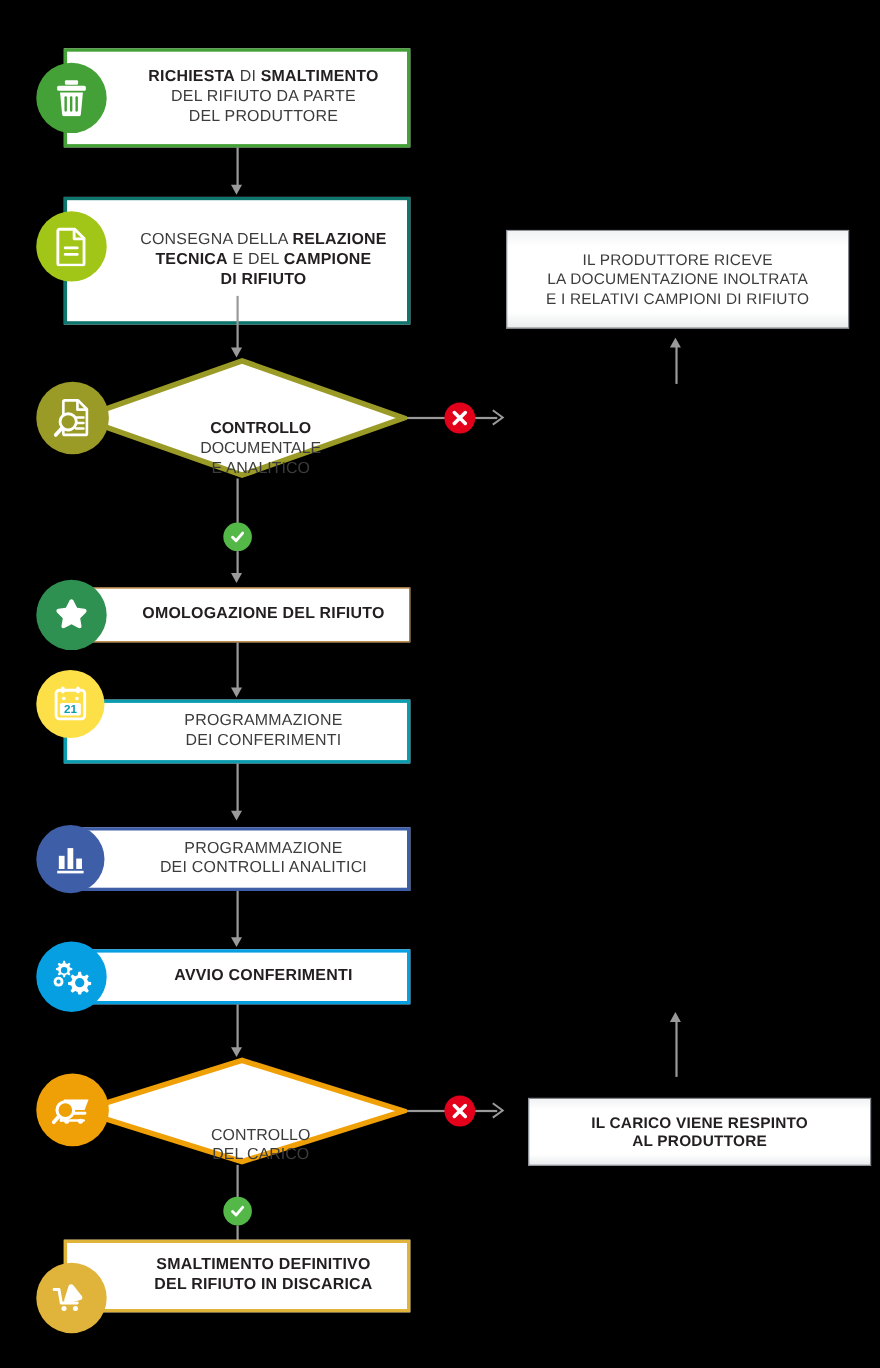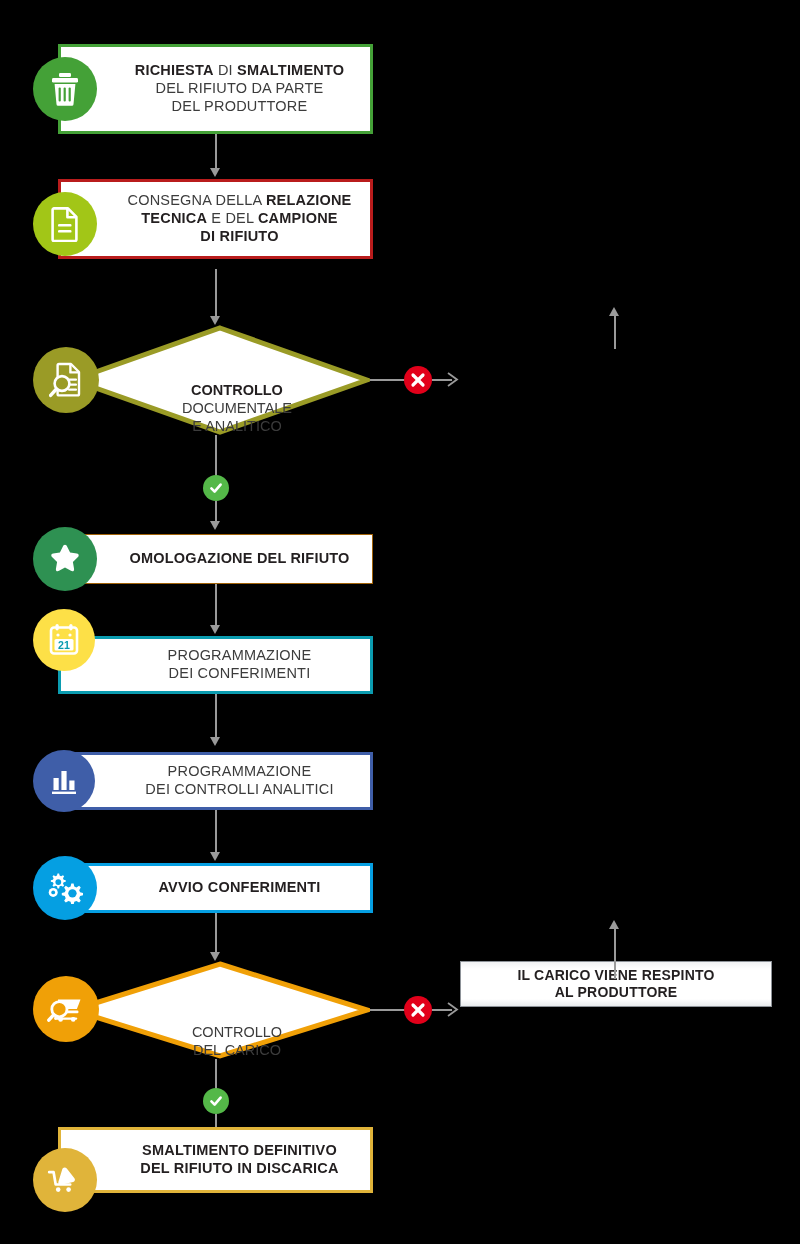--- a/index.html
+++ b/index.html
@@ -142,21 +142,21 @@
       <path d="M4.6 12 h20.8 l-1.9 20.2 a1.6 1.6 0 0 1 -1.6 1.5 H8.1 a1.6 1.6 0 0 1 -1.6 -1.5 Z" fill="#fff"></path>
       <rect x="8.6" y="15.5" width="2.2" height="14" rx="1" fill="#44a137"></rect>
       <rect x="13.6" y="15.5" width="2.2" height="14" rx="1" fill="#44a137"></rect>
       <rect x="18.6" y="15.5" width="2.2" height="14" rx="1" fill="#44a137"></rect>
     </svg>
   </div>
 
   <div class="vline" style="left:215px; top:134px; height:36px;"></div>
   <div class="arrowdown" style="left:210px; top:168px;"></div>
 
-  <div class="node mainbox" style="top:179px; height:80px; border:3px solid #b91c1c;">
+  <div class="node mainbox" style="top:179px; height:116px; border:3px solid #0f766e;">
     <span class="txt"><span class="n">CONSEGNA DELLA </span><span class="b">RELAZIONE</span><br><span class="b">TECNICA</span><span class="n"> E DEL </span><span class="b">CAMPIONE</span><br><span class="b">DI RIFIUTO</span></span>
   </div>
   <div class="iconcircle" style="left:33px; top:192px; width:64px; height:64px; background:#a2c617;">
     <svg width="30" height="36" viewBox="0 0 30 36" aria-hidden="true">
       <path d="M4 2.4 h14 l8.4 8.4 v22.8 a1.4 1.4 0 0 1 -1.4 1.4 H4 a1.4 1.4 0 0 1 -1.4 -1.4 V3.8 A1.4 1.4 0 0 1 4 2.4 Z" fill="none" stroke="#fff" stroke-width="2.6" stroke-linejoin="round"></path>
       <path d="M17.4 3 v8.2 h8.4" fill="none" stroke="#fff" stroke-width="2.6" stroke-linejoin="round"></path>
       <rect x="8" y="18" width="13.5" height="2.6" rx="1.2" fill="#fff"></rect>
       <rect x="8" y="24" width="13.5" height="2.6" rx="1.2" fill="#fff"></rect>
     </svg>
   </div>
@@ -195,20 +195,23 @@
   <div class="openarrow" style="left:446px; top:371px;">
     <svg width="14" height="17" viewBox="0 0 14 17">
         <path d="M2 2 L11 8.5 L2 15" fill="none" stroke="#9a9a9a" stroke-width="1.8"></path>
       </svg>
   </div>
 
 
   <div class="vline" style="left:614px; top:313px; height:36px;"></div>
   <div class="arrowup" style="left:609px; top:307px;"></div>
 
+  <div class="node rightbox" style="top:209px; height:90px;">
+    <span class="txt"><span class="n">IL PRODUTTORE RICEVE</span><br><span class="n">LA DOCUMENTAZIONE INOLTRATA</span><br><span class="n">E I RELATIVI CAMPIONI DI RIFIUTO</span></span>
+  </div>
 
   <div class="vline" style="left:215px; top:435px; height:42px;"></div>
   <div class="marker ok" style="left:203px; top:475px; width:26px; height:26px;">
     <svg width="16" height="16" viewBox="0 0 16 16" aria-hidden="true">
       <path d="M3.4 8.4 L6.6 11.6 L12.6 4.6" fill="none" stroke="#fff" stroke-width="2.6" stroke-linecap="round" stroke-linejoin="round"></path>
     </svg>
   </div>
   <div class="vline" style="left:215px; top:501px; height:24px;"></div>
   <div class="arrowdown" style="left:210px; top:521px;"></div>
 
@@ -307,21 +310,21 @@
       <line x1="13" y1="3" x2="3" y2="13" stroke="#fff" stroke-width="3.2" stroke-linecap="round"></line>
     </svg>
   </div>
   <div class="hline" style="left:432px; top:1009px; width:20px;"></div>
   <div class="openarrow" style="left:446px; top:1001px;">
     <svg width="14" height="17" viewBox="0 0 14 17">
         <path d="M2 2 L11 8.5 L2 15" fill="none" stroke="#9a9a9a" stroke-width="1.8"></path>
       </svg>
   </div>
 
-  <div class="node rightbox" style="top:961px; height:46px;">
+  <div class="node rightbox" style="top:998px; height:62px;margin-left:20px;">
     <span class="txt"><span class="b">IL CARICO VIENE RESPINTO</span><br><span class="b">AL PRODUTTORE</span></span>
   </div>
 
   <div class="vline" style="left:614px; top:926px; height:53px;"></div>
   <div class="arrowup" style="left:609px; top:920px;"></div>
 
 
   <div class="vline" style="left:215px; top:1059px; height:30px;"></div>
   <div class="marker ok" style="left:203px; top:1088px; width:26px; height:26px;">
     <svg width="16" height="16" viewBox="0 0 16 16" aria-hidden="true">

